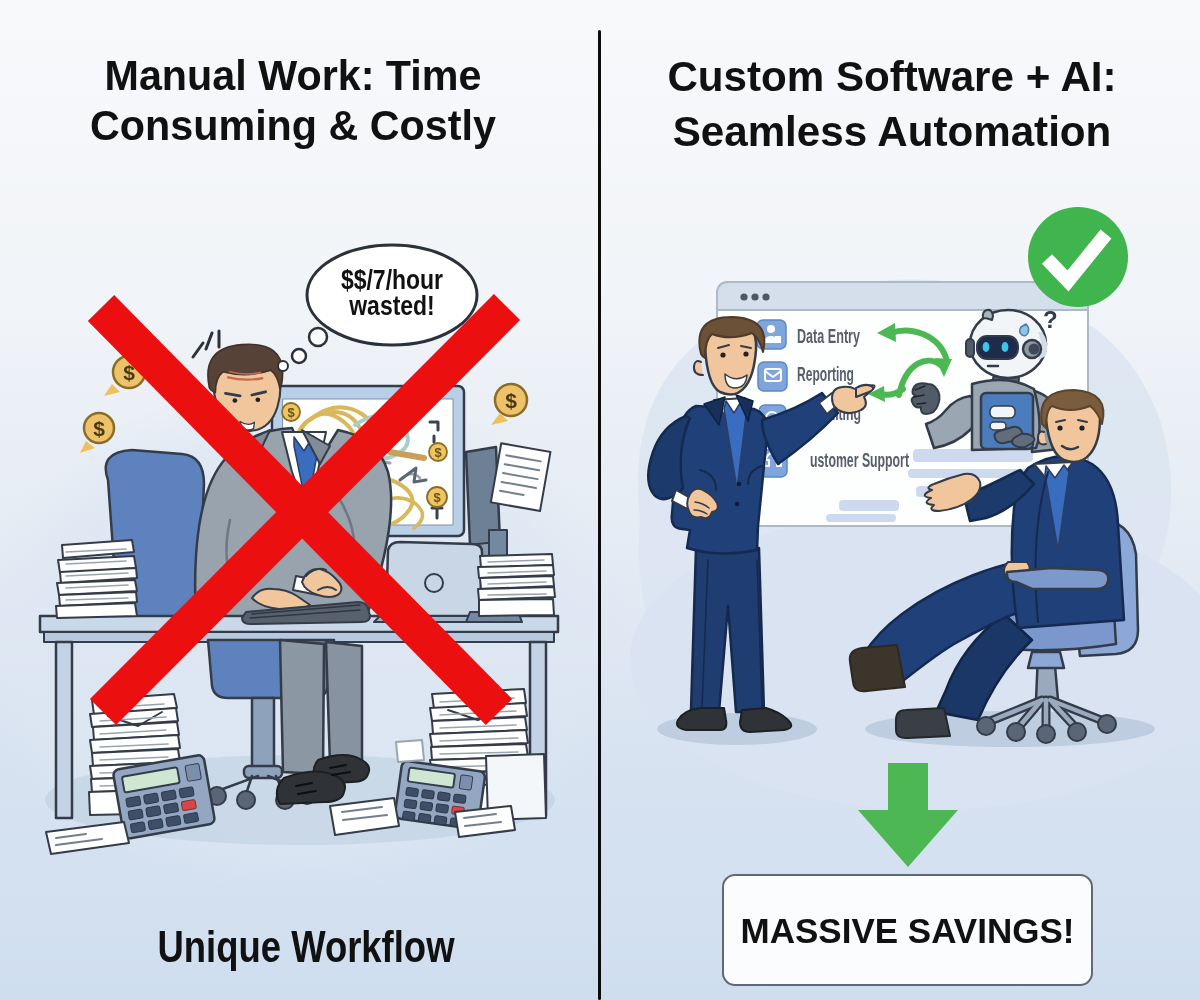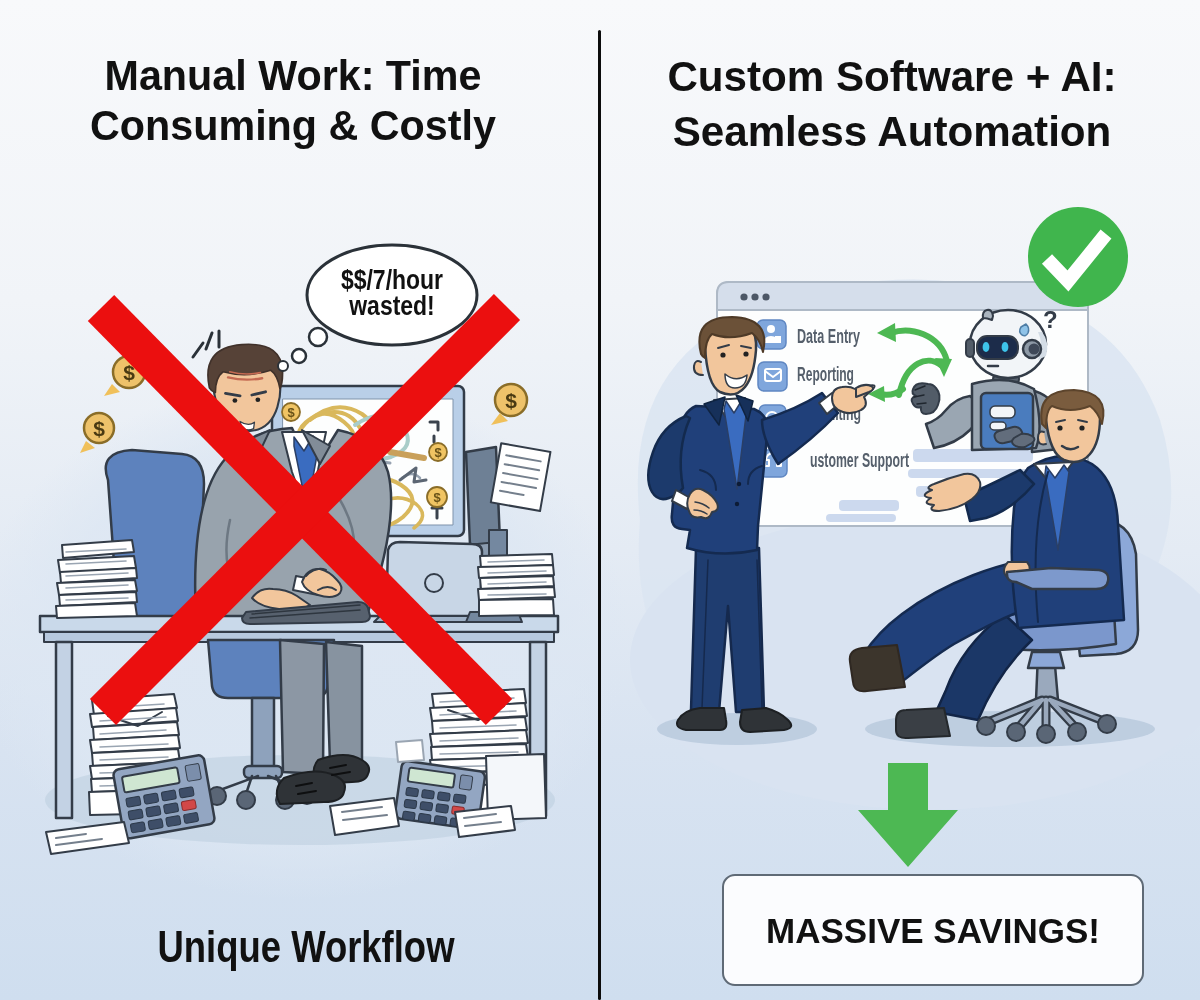--- a/index.html
+++ b/index.html
@@ -5,21 +5,21 @@
   html,body{margin:0;padding:0;}
   body{width:1200px;height:1000px;overflow:hidden;font-family:"Liberation Sans",sans-serif;}
   .page{position:relative;width:1200px;height:1000px;
     background:linear-gradient(180deg,#f8f9fb 0%,#f1f4f8 30%,#e4ebf4 55%,#d8e3f1 75%,#cfdeef 100%);}
   svg.scene{position:absolute;left:0;top:0;}
   .divider{position:absolute;left:598px;top:30px;width:3px;height:970px;background:#0c0c0c;border-radius:2px;}
   .title{position:absolute;font-weight:bold;color:#111;text-align:center;letter-spacing:0px;}
   .tleft{left:-6px;top:50px;width:598px;font-size:43px;line-height:50px;transform:scaleX(0.96);}
   .tright{left:592px;top:49px;width:600px;font-size:43px;line-height:55px;transform:scaleX(0.98);}
   .caption{position:absolute;left:6px;top:921px;width:600px;text-align:center;font-weight:bold;font-size:45px;color:#111;transform:scaleX(0.81);}
-  .savings{position:absolute;left:722px;top:874px;width:422px;height:112px;background:#fbfcfe;
+  .savings{position:absolute;left:722px;top:874px;width:371px;height:112px;background:#fbfcfe;
     border:2.5px solid #5f6a76;border-radius:13px;box-sizing:border-box;
     display:flex;flex-direction:column;justify-content:center;align-items:center;
     font-weight:bold;font-size:35px;line-height:45px;color:#111;text-align:left;}
   .bubbletext{position:absolute;left:308px;top:267px;width:168px;text-align:center;
     font-weight:bold;font-size:28px;line-height:26px;color:#111;transform:scaleX(0.82);}
 </style>
 </head>
 <body>
 <div class="page">
   <svg class="scene" width="1200" height="1000" viewBox="0 0 1200 1000">

